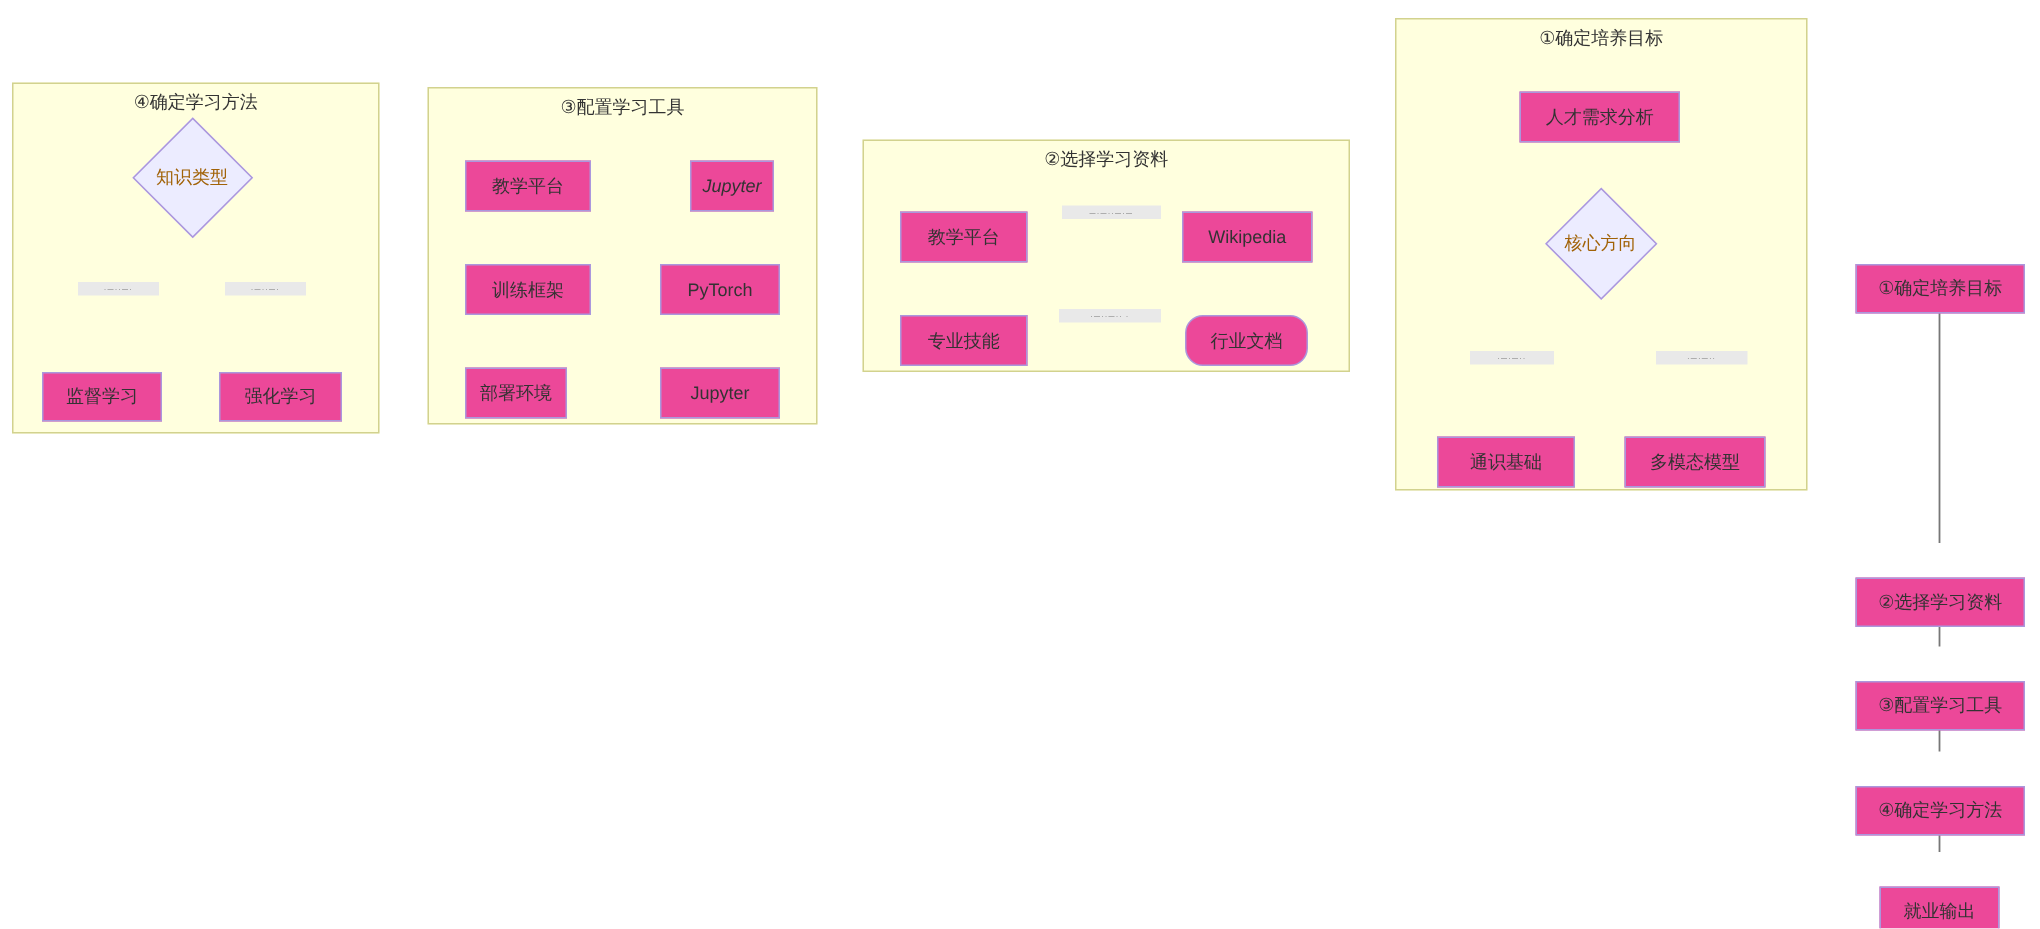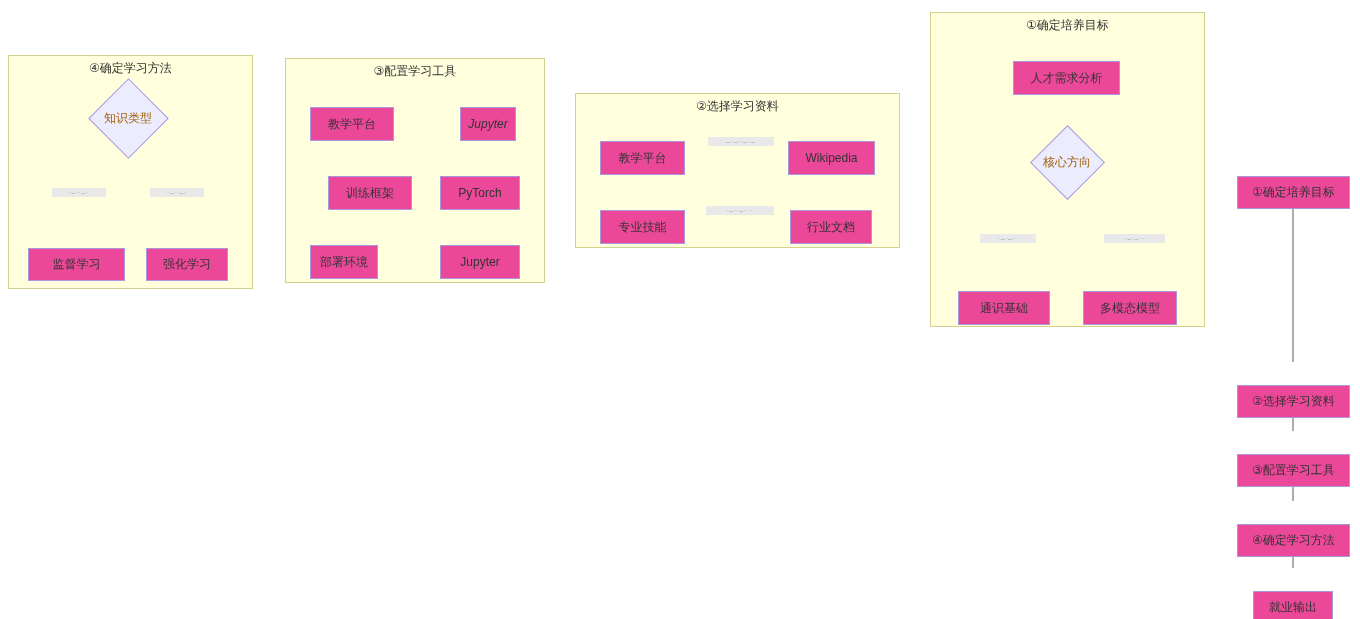--- a/index.html
+++ b/index.html
@@ -105,43 +105,43 @@
       <path d="M 1293 464 L 1293 501"></path>
       <path d="M 1293 534 L 1293 568"></path>
     </g>
   </svg>
 
   <div class="group" style="left:8px; top:55px; width:245px; height:234px;">
     <div class="group-title">④确定学习方法</div>
   </div>
   <div class="diamond-shape" style="left:100px; top:90px; width:57px; height:57px;"></div>
   <div class="diamond-label" style="left:88px; top:104px; width:80px; height:28px;">知识类型</div>
-  <div class="node" style="left:28px; top:225px; width:97px; height:33px;font-family:Liberation Mono, monospace;">监督学习</div>
+  <div class="node" style="left:28px; top:225px; width:80px; height:33px;font-family:Liberation Mono, monospace;">监督学习</div>
   <div class="node" style="left:146px; top:225px; width:82px; height:33px;">强化学习</div>
   <div class="edge-label" style="left:52px; top:188px; width:48px;">·—··—·</div>
   <div class="edge-label" style="left:150px; top:188px; width:48px;">·—··—·</div>
 
   <div class="group" style="left:285px; top:58px; width:260px; height:225px;">
     <div class="group-title">③配置学习工具</div>
   </div>
   <div class="node" style="left:310px; top:84px; width:84px; height:34px;">教学平台</div>
   <div class="node" style="left:460px; top:84px; width:56px; height:34px;font-style:italic;">Jupyter</div>
-  <div class="node" style="left:328px; top:153px; width:84px; height:34px;">训练框架</div>
+  <div class="node" style="left:310px; top:153px; width:84px; height:34px;">训练框架</div>
   <div class="node" style="left:440px; top:153px; width:80px; height:34px;">PyTorch</div>
   <div class="node" style="left:310px; top:222px; width:68px; height:34px;">部署环境</div>
   <div class="node" style="left:440px; top:222px; width:80px; height:34px;">Jupyter</div>
 
   <div class="group" style="left:575px; top:93px; width:325px; height:155px;">
     <div class="group-title">②选择学习资料</div>
   </div>
   <div class="node" style="left:600px; top:118px; width:85px; height:34px;">教学平台</div>
   <div class="node" style="left:788px; top:118px; width:87px; height:34px;">Wikipedia</div>
   <div class="edge-label" style="left:708px; top:137px; width:60px;">—·—··—·—</div>
   <div class="node" style="left:600px; top:187px; width:85px; height:34px;">专业技能</div>
-  <div class="node" style="left:790px; top:187px; width:82px; height:34px;">行业文档</div>
+  <div class="node" style="left:790px; top:187px; width:82px; height:34px;border-radius:12px;">行业文档</div>
   <div class="edge-label" style="left:706px; top:206px; width:62px;">·—··—·· ·</div>
 
   <div class="group" style="left:930px; top:12px; width:275px; height:315px;">
     <div class="group-title">①确定培养目标</div>
   </div>
   <div class="node" style="left:1013px; top:38px; width:107px; height:34px;">人才需求分析</div>
   <div class="diamond-shape" style="left:1041px; top:136px; width:53px; height:53px;"></div>
   <div class="diamond-label" style="left:1027px; top:148px; width:80px; height:28px;">核心方向</div>
   <div class="node" style="left:958px; top:268px; width:92px; height:34px;">通识基础</div>
   <div class="node" style="left:1083px; top:268px; width:94px; height:34px;text-align:center;">多模态模型</div>

